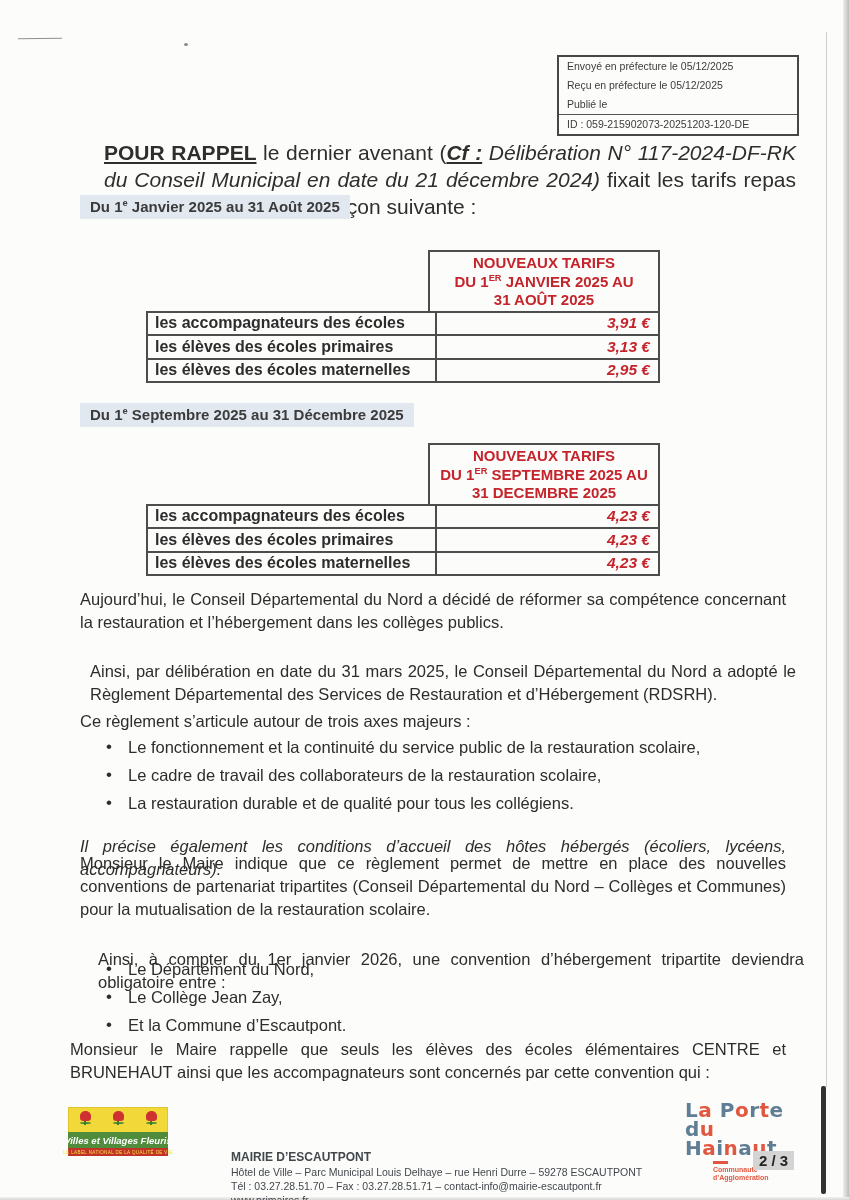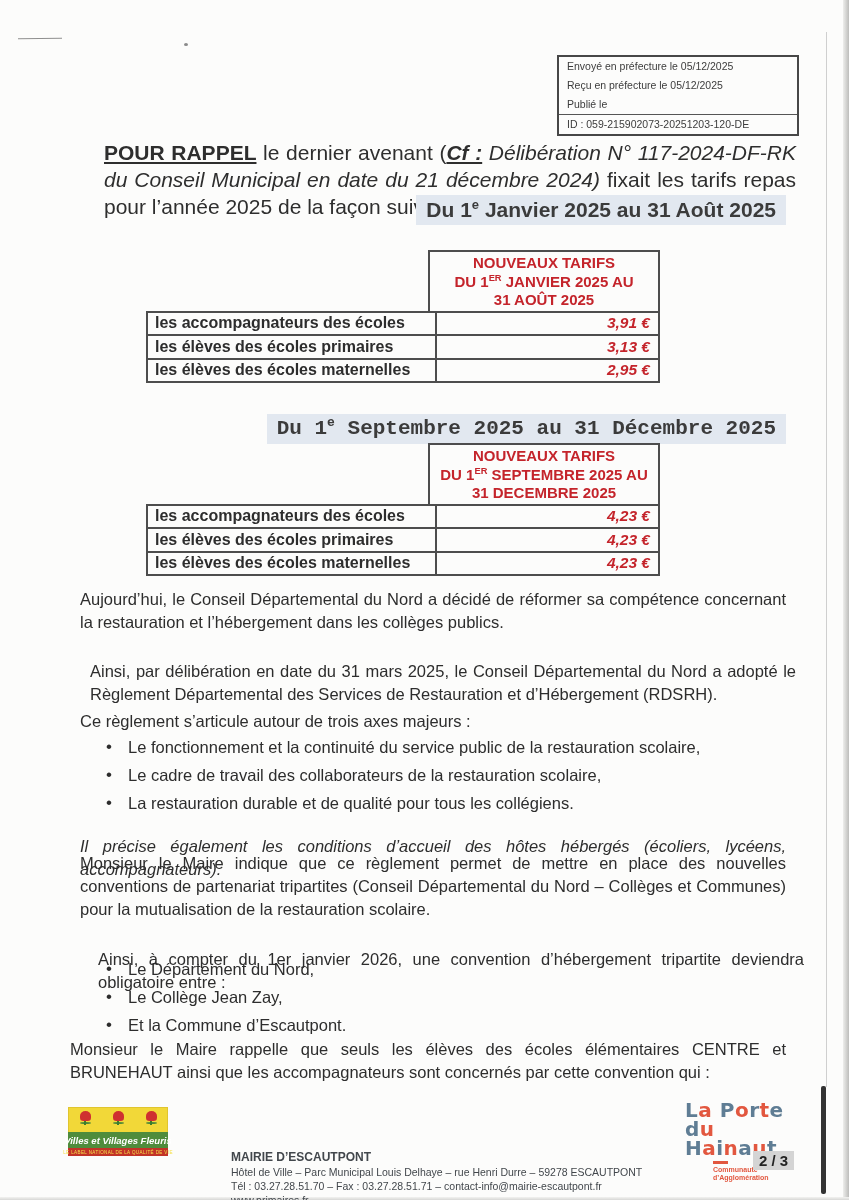--- a/index.html
+++ b/index.html
@@ -18,21 +18,21 @@
   .stamp{position:absolute;left:557px;top:55px;width:238px;border:2px solid #474747;
          font-size:10.5px;color:#3c3c3c;background:#fcfcfb;}
   .stamp .row{padding:2px 8px;line-height:15px;}
   .stamp .row.id{border-top:1.5px solid #555;}
   
   .intro{position:absolute;left:104px;top:139px;width:692px;font-size:21px;line-height:27px;text-align:justify;}
   .b-u{font-weight:bold;text-decoration:underline;}
   .bi-u{font-weight:bold;font-style:italic;text-decoration:underline;}
   .it{font-style:italic;}
   
-  .h-band{position:absolute;left:80px;width:706px;text-align:right;font-size:21px;font-weight:bold;color:#3b3b3b;}
+  .h-band{position:absolute;left:80px;width:706px;text-align:left;font-size:15px;font-weight:bold;color:#3b3b3b;}
   .h-band .hl{background:#e2e8f0;padding:3px 10px 4px 10px;}
   sup{font-size:62%;vertical-align:super;line-height:0;}
   
   .ttable{position:absolute;left:146px;width:514px;}
   .t-headrow{display:flex;}
   .t-spacer{width:282px;}
   .t-headcell{width:228px;border:2px solid #4d4d4d;border-bottom:none;color:#c4242b;font-weight:bold;
               font-size:15px;line-height:18.5px;text-align:center;padding:2px 0 1px 0;background:#fcfcfb;}
   .t-body{border:2px solid #4d4d4d;}
   .t-row{display:flex;height:21.6px;border-top:2px solid #4d4d4d;}
@@ -110,21 +110,21 @@
         <div class="t-label">les élèves des écoles primaires</div>
         <div class="t-value">3,13 €</div>
       </div>
       <div class="t-row">
         <div class="t-label">les élèves des écoles maternelles</div>
         <div class="t-value">2,95 €</div>
       </div>
     </div>
   </div>
 
-  <div class="h-band" style="top:417px;font-family:Liberation Mono, monospace;">
+  <div class="h-band" style="top:406px;">
     <span class="hl"><span>Du 1</span><sup>e</sup><span> Septembre 2025 au 31 Décembre 2025</span></span>
   </div>
 
   <div class="ttable" style="top:443px;">
     <div class="t-headrow">
       <div class="t-spacer"></div>
       <div class="t-headcell">
         <div>NOUVEAUX TARIFS</div>
         <div><span>DU 1</span><sup>ER</sup><span> SEPTEMBRE 2025 AU</span></div>
         <div>31 DECEMBRE 2025</div>

